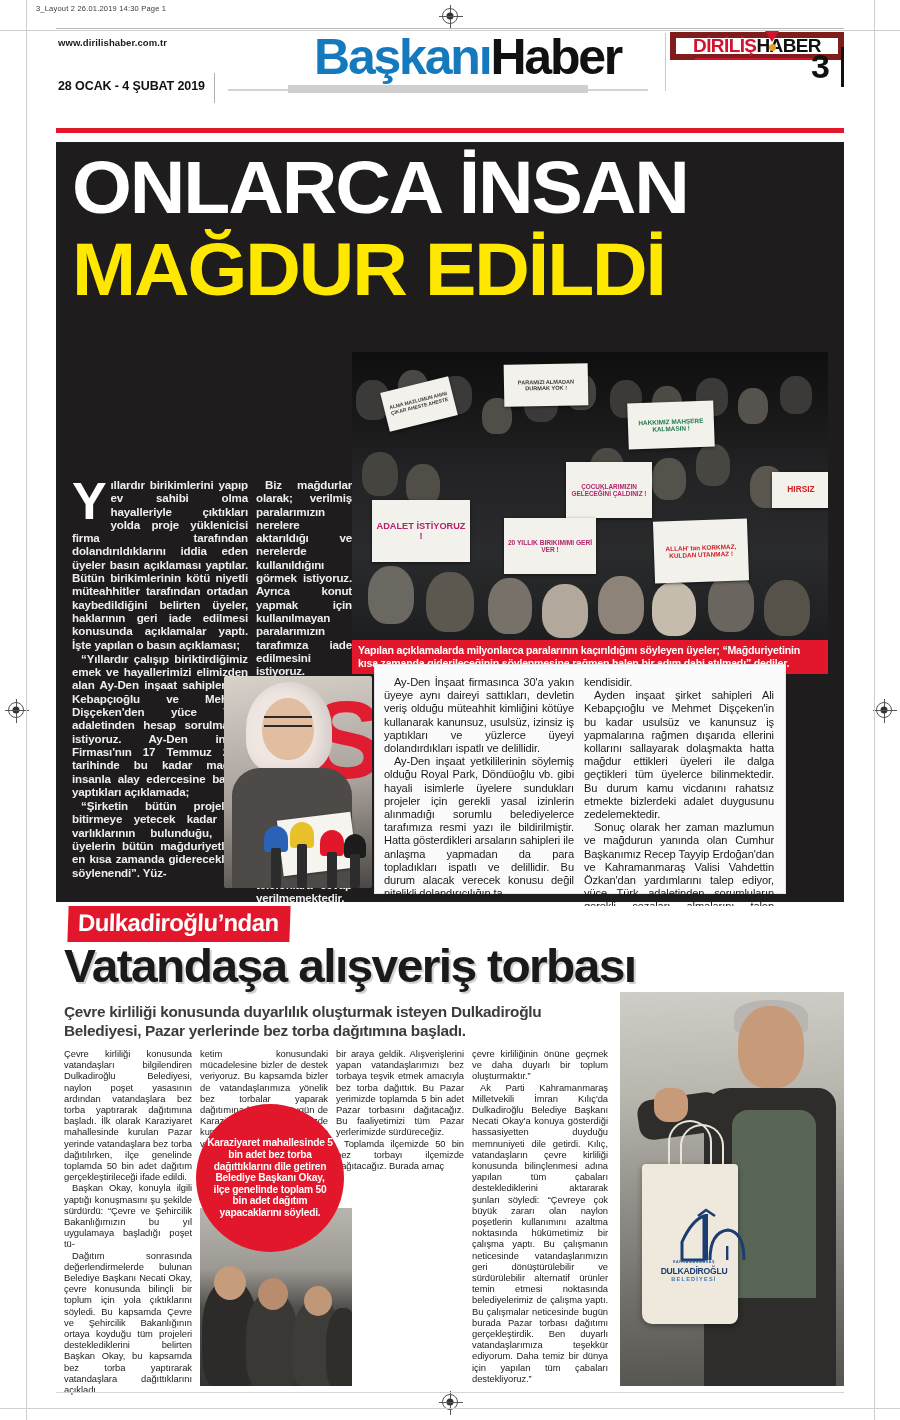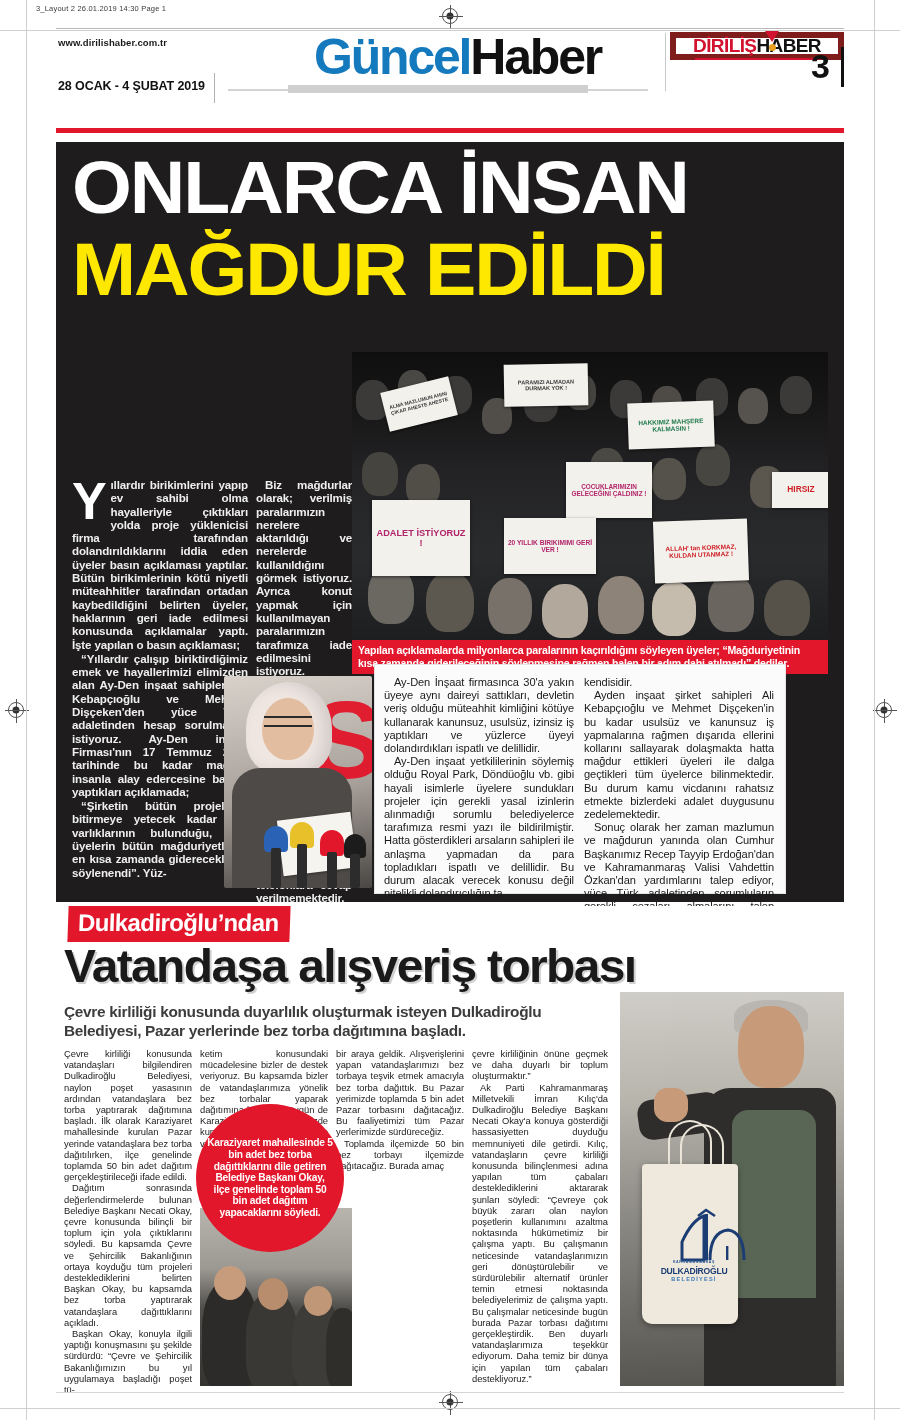--- a/index.html
+++ b/index.html
@@ -366,21 +366,21 @@
     </div>
   <div class="edge-line-v" style="left:26px;top:0;height:1420px;"></div>
   <div class="edge-line-v" style="left:874px;top:0;height:1420px;"></div>
   <div class="edge-line-h" style="left:0;top:30px;width:900px;"></div>
   <div class="edge-line-h" style="left:0;top:1408px;width:900px;"></div>
 
   <div class="masthead">
     <div class="site-url">www.dirilishaber.com.tr</div>
 
     <div class="logo-wrap">
-      <span class="logo-guncel">Güncel</span><span class="logo-haber">Haber</span>
+      <span class="logo-guncel">Başkanı</span><span class="logo-haber">Haber</span>
     </div>
 
     <div class="brand-divider"></div>
 
     <div class="brand-box">
       <div class="bb-inner">
         <span class="bb-red">DİRİLİŞ</span><span class="bb-black">HABER</span>
         <span class="bb-flag"></span>
         <span class="bb-dot"></span>
         <span class="bb-underline"></span>
@@ -445,21 +445,21 @@
       <div class="crowd-dot" style="left:190px;top:232px; width:46px;height:54px;background:#b2a89c;"></div>
       <div class="crowd-dot" style="left:246px;top:224px; width:46px;height:58px;background:#8d8379;"></div>
       <div class="crowd-dot" style="left:300px;top:230px; width:44px;height:54px;background:#c6bcae;"></div>
       <div class="crowd-dot" style="left:356px;top:222px; width:46px;height:58px;background:#6a655e;"></div>
       <div class="crowd-dot" style="left:412px;top:228px; width:46px;height:56px;background:#575249;"></div>
 
       <div class="sign dark" style="left:152px;top:12px;width:84px;height:42px;font-size:5.6px;padding:3px;transform:rotate(-1deg);">PARAMIZI ALMADAN DURMAK YOK !</div>
       <div class="sign dark" style="left:32px;top:32px;width:70px;height:40px;font-size:5px;padding:3px;transform:rotate(-14deg);">ALMA MAZLUMUN AHINI ÇIKAR AHESTE AHESTE</div>
       <div class="sign green" style="left:276px;top:50px;width:86px;height:46px;font-size:6.4px;padding:3px;transform:rotate(-2deg);">HAKKIMIZ MAHŞERE KALMASIN !</div>
       <div class="sign" style="left:214px;top:110px;width:86px;height:56px;font-size:6.4px;padding:3px;">ÇOCUKLARIMIZIN GELECEĞİNİ ÇALDINIZ !</div>
-      <div class="sign" style="left:20px;top:148px;width:98px;height:76px;font-size:9.2px;padding:4px;">ADALET İSTİYORUZ !</div>
+      <div class="sign" style="left:20px;top:148px;width:98px;height:62px;font-size:9.2px;padding:4px;">ADALET İSTİYORUZ !</div>
       <div class="sign" style="left:152px;top:166px;width:92px;height:56px;font-size:6.6px;padding:3px;">20 YILLIK BIRIKIMIMI GERİ VER !</div>
       <div class="sign red" style="left:302px;top:168px;width:94px;height:62px;font-size:6.4px;padding:3px;transform:rotate(-2deg);">ALLAH' tan KORKMAZ, KULDAN UTANMAZ !</div>
       <div class="sign red" style="left:420px;top:120px;width:58px;height:36px;font-size:8.4px;padding:2px;">HIRSIZ</div>
     </div>
 
     <div class="caption-1">Yapılan açıklamalarda milyonlarca paralarının kaçırıldığını söyleyen üyeler; “Mağduriyetinin kısa zamanda giderileceğinin söylenmesine rağmen halen bir adım dahi atılmadı” dediler.</div>
 
     <div class="white-panel"></div>
 
     <div class="photo-woman">
@@ -492,22 +492,22 @@
     </div>
   </div>
 
   <div class="art2">
     <div class="kicker">Dulkadiroğlu’ndan</div>
     <div class="headline-3">Vatandaşa alışveriş torbası</div>
     <div class="lead-2">Çevre kirliliği konusunda duyarlılık oluşturmak isteyen Dulkadiroğlu Belediyesi, Pazar yerlerinde bez torba dağıtımına başladı.</div>
 
     <div class="a2col" id="a2c1">
       <p class="noind">Çevre kirliliği konusunda vatandaşları bilgilendiren Dulkadiroğlu Belediyesi, naylon poşet yasasının ardından vatandaşlara bez torba yaptırarak dağıtımına başladı. İlk olarak Karaziyaret mahallesinde kurulan Pazar yerinde vatandaşlara bez torba dağıtılırken, ilçe genelinde toplamda 50 bin adet dağıtım gerçekleştirileceği ifade edildi.</p>
+      <p>Başkan Okay, konuyla ilgili yaptığı konuşmasını şu şekilde sürdürdü: “Çevre ve Şehircilik Bakanlığımızın bu yıl uygulamaya başladığı poşet tü-</p>
       <p>Dağıtım sonrasında değerlendirmelerde bulunan Belediye Başkanı Necati Okay, çevre konusunda bilinçli bir toplum için yola çıktıklarını söyledi. Bu kapsamda Çevre ve Şehircilik Bakanlığının ortaya koyduğu tüm projeleri desteklediklerini belirten Başkan Okay, bu kapsamda bez torba yaptırarak vatandaşlara dağıttıklarını açıkladı.</p>
-      <p>Başkan Okay, konuyla ilgili yaptığı konuşmasını şu şekilde sürdürdü: “Çevre ve Şehircilik Bakanlığımızın bu yıl uygulamaya başladığı poşet tü-</p>
     </div>
 
     <div class="a2col" id="a2c2">
       <p class="noind">ketim konusundaki mücadelesine bizler de destek veriyoruz. Bu kapsamda bizler de vatandaşlarımıza yönelik bez torbalar yaparak dağıtımına başladık. Bugün de Karaziyaret mahallemizde kurulan Pazar yerinde vatandaşlarımızla</p>
     </div>
 
     <div class="a2col" id="a2c3">
       <p class="noind">bir araya geldik. Alışverişlerini yapan vatandaşlarımızı bez torbaya teşvik etmek amacıyla bez torba dağıttık. Bu Pazar yerimizde toplamda 5 bin adet Pazar torbasını dağıtacağız. Bu faaliyetimizi tüm Pazar yerlerimizde sürdüreceğiz.</p>
       <p>Toplamda ilçemizde 50 bin bez torbayı ilçemizde dağıtacağız. Burada amaç</p>
     </div>

